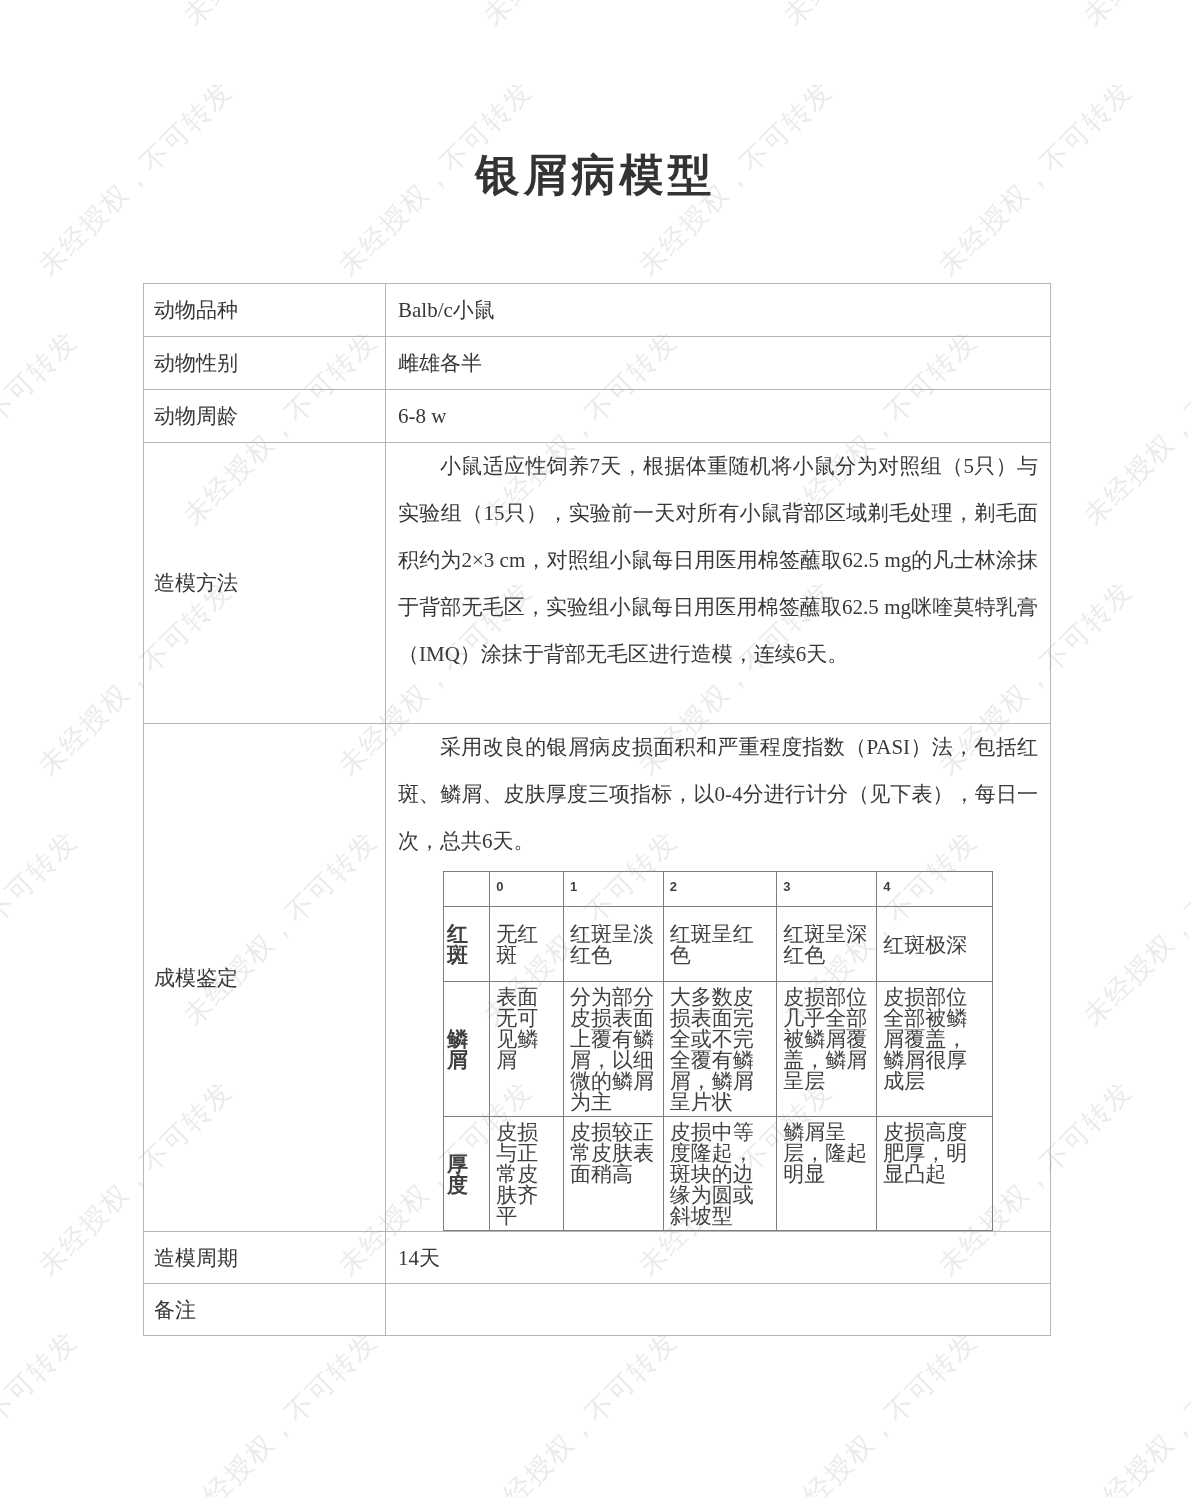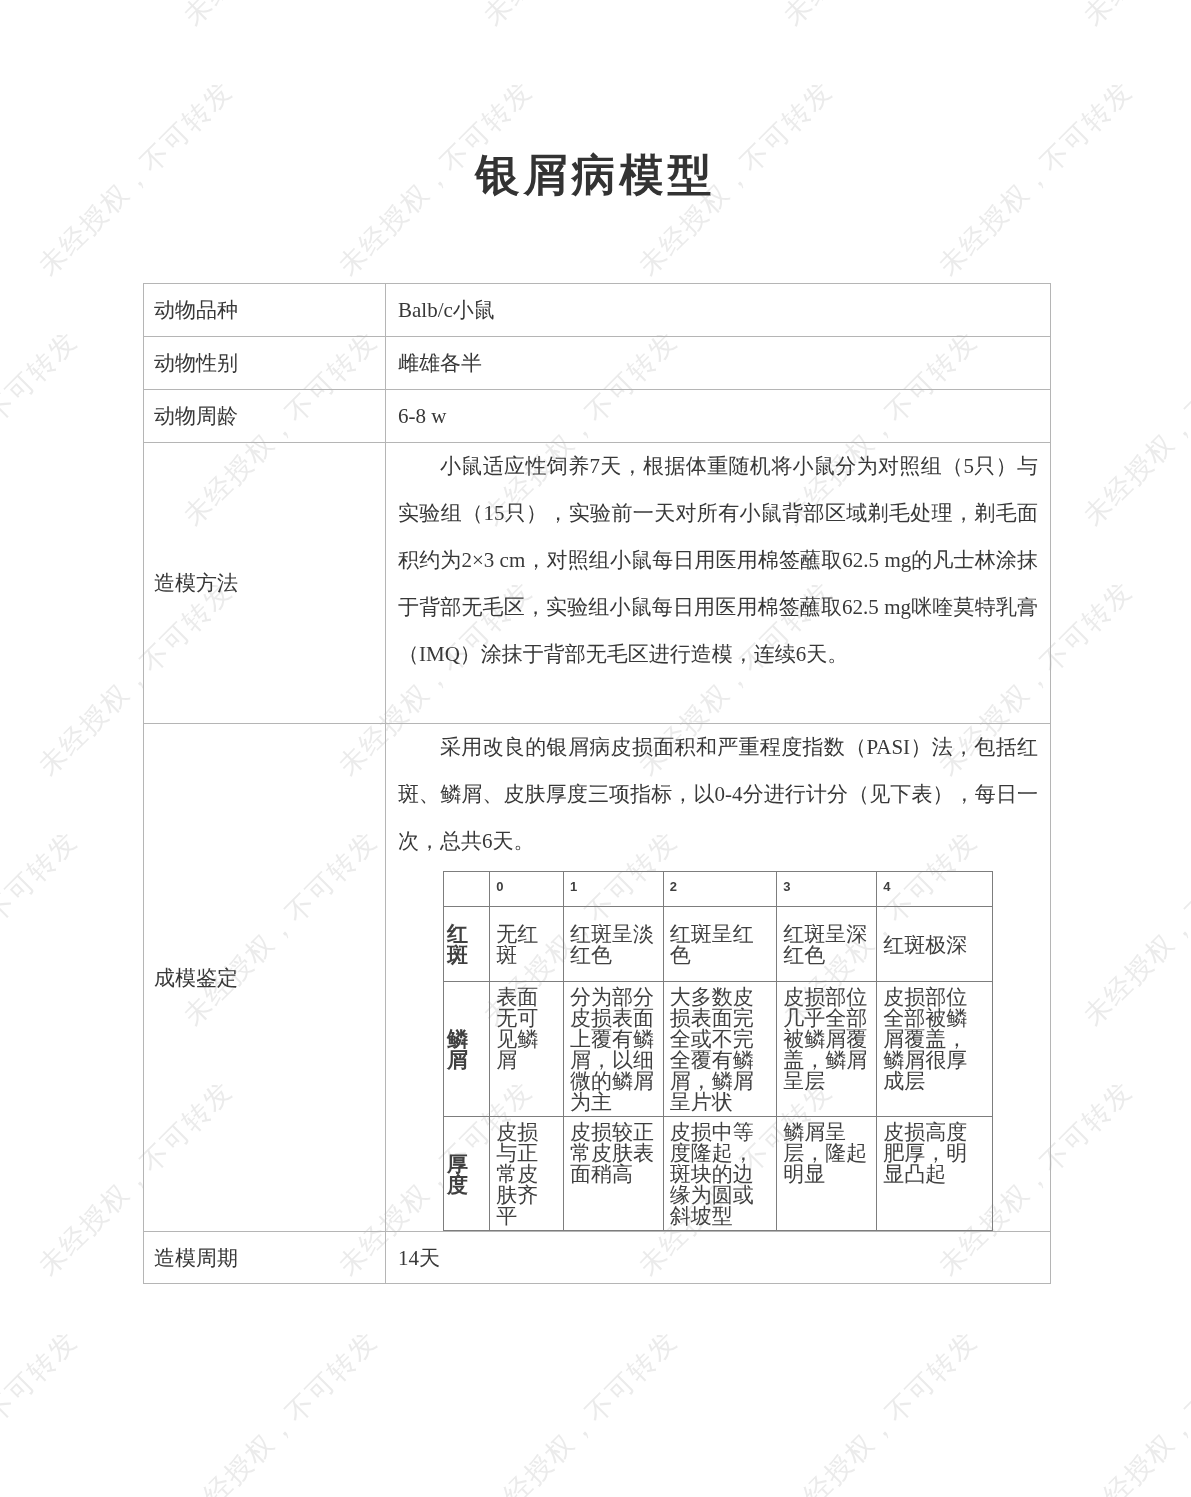--- a/index.html
+++ b/index.html
@@ -205,14 +205,18 @@
               </tr>
             </tbody>
           </table>
         </div>
       </td>
     </tr>
     <tr style="height:52px">
       <td class="label-cell">造模周期</td>
       <td class="value-cell">14天</td>
     </tr>
+    <tr style="height:52px">
+      <td class="label-cell">备注</td>
+      <td class="value-cell"></td>
+    </tr>
   </tbody>
 </table>
 
 </body></html>

